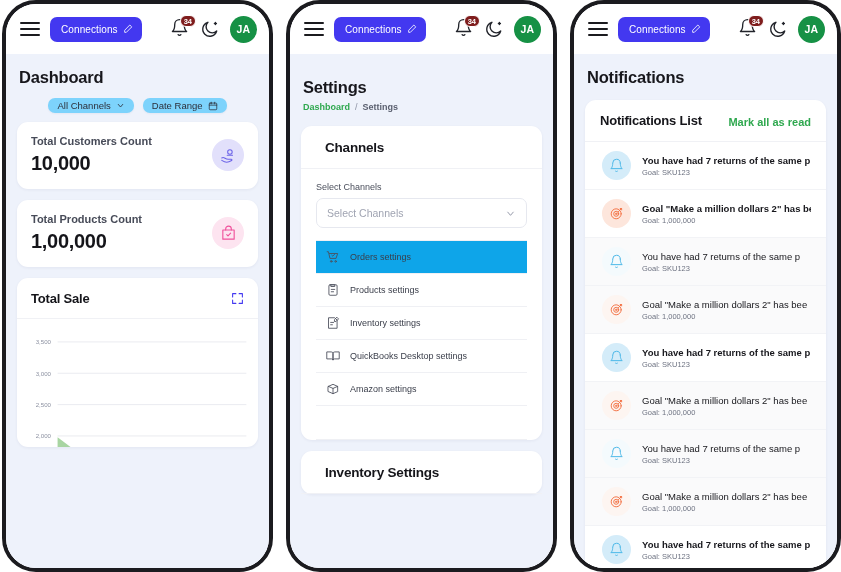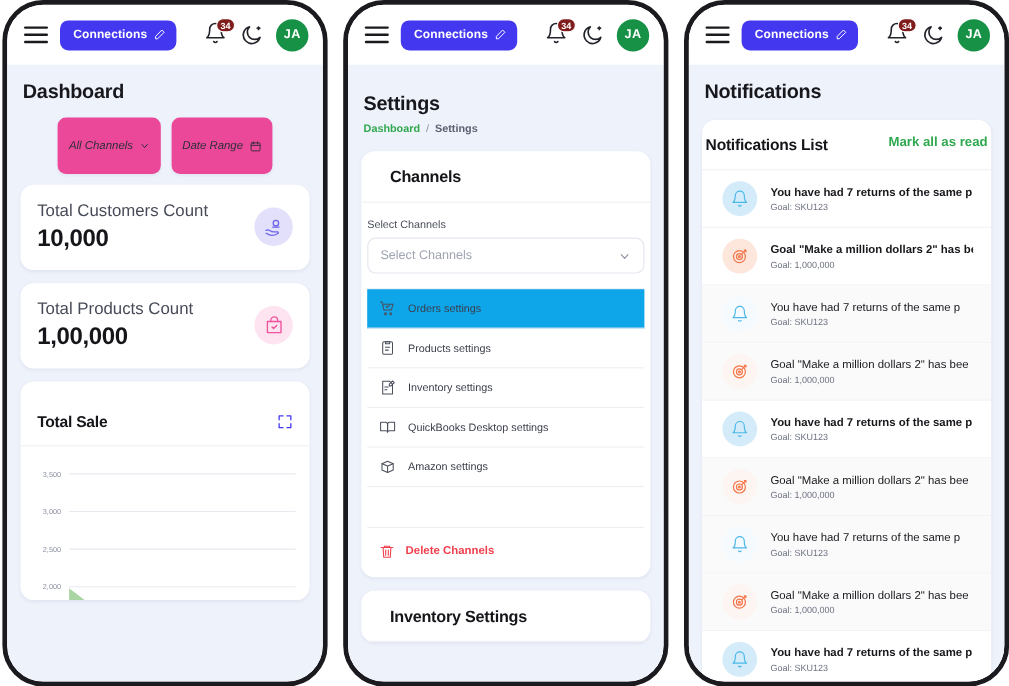--- a/index.html
+++ b/index.html
@@ -47,21 +47,21 @@
     gap: 10px;
     padding: 0 12px 0 14px;
     flex: 0 0 auto;
   }
   .hamburger { width: 20px; display: flex; flex-direction: column; gap: 4px; cursor: pointer; }
   .hamburger i { display: block; height: 2px; background: #1b1b1f; border-radius: 2px; }
   .connections-btn {
     background: #4338f0;
     color: #fff;
     font-size: 10px;
-    font-weight: bold;
+    font-weight: normal;
     border-radius: 7px;
     padding: 7px 9px 7px 11px;
     display: flex;
     align-items: center;
     gap: 5px;
     white-space: nowrap;
     cursor: pointer;
     letter-spacing: .1px;
   }
   .topbar-spacer { flex: 1 1 auto; }
@@ -109,68 +109,67 @@
   .bc-link { color: #2fa84f; font-weight: 600; cursor: pointer; }
   .bc-sep { color: #8d93a5; }
   .bc-cur { color: #5b6070; font-weight: 600; }
 
   
   .filters {
     display: flex; justify-content: center; gap: 9px;
     padding: 11px 0 9px;
   }
   .pill {
-    background: #ec4899;
+    background: #7dd3fc;
     border-radius: 7px;
     font-size: 9.5px;
     color: #2c2f3a;
-    padding: 18px 9px;
+    padding: 2px 9px;
     display: flex; align-items: center; gap: 5px;
     cursor: pointer;
     box-shadow: 0 1px 2px rgba(30,40,90,.05);
-    font-style: italic;
   }
 
   
   .card {
     background: #fff;
     border-radius: 11px;
     margin-bottom: 11px;
     box-shadow: 0 1px 3px rgba(30,40,90,.06);
   }
   .stat {
     padding: 13px 14px 14px;
     display: flex; align-items: center; justify-content: space-between;
   }
-  .stat-label { font-size: 14px; color: #474b58; margin-bottom: 5px; }
+  .stat-label { font-size: 11px; color: #474b58; margin-bottom: 5px; font-weight: bold; }
   .stat-value { font-size: 20px; font-weight: bold; color: #15151a; letter-spacing: -.3px; }
   .stat-icon {
     width: 32px; height: 32px; border-radius: 50%;
     display: flex; align-items: center; justify-content: center;
     flex: 0 0 auto;
   }
 
   
   .chart-head {
     display: flex; align-items: center; justify-content: space-between;
-    padding: 26px 14px 12px;
+    padding: 13px 14px 12px;
     border-bottom: 1px solid #f0f1f5;
   }
   .chart-title { font-size: 13px; font-weight: bold; color: #15151a; letter-spacing: -.2px; }
   .chart-body { position: relative; height: 128px; padding: 10px 6px 0 0; }
   .chart-svg { display: block; width: 100%; height: 100%; }
   .tick-label { font-size: 6.5px; fill: #8b90a0; font-family: "Liberation Sans", sans-serif; }
 
   
   .panel-head {
     padding: 14px 24px 13px;
     border-bottom: 1px solid #f0f1f5;
   }
   .panel-head-title { font-size: 13.5px; font-weight: bold; color: #15151a; letter-spacing: -.2px; }
-  .panel-body { padding: 13px 5px 0; }
+  .panel-body { padding: 13px 15px 0; }
   .field-label { font-size: 9px; color: #4b4f5c; margin-bottom: 6px; }
   .select-box {
     border: 1px solid #e6e8ef;
     border-radius: 7px;
     height: 30px;
     display: flex; align-items: center; justify-content: space-between;
     padding: 0 10px;
     font-size: 10.5px;
     color: #a0a4b2;
     cursor: pointer;
@@ -191,22 +190,22 @@
     display: flex; align-items: center; gap: 9px;
     padding: 13px 10px 15px;
     font-size: 9.5px;
     color: #f0404e;
     font-weight: 600;
     cursor: pointer;
   }
 
   
   .notif-head {
-    display: flex; align-items: flex-start; justify-content: space-between;
-    padding: 13px 3px;
+    display: flex; align-items: flex-end; justify-content: space-between;
+    padding: 13px 15px;
     border-bottom: 1px solid #f0f1f5;
   }
   .notif-head-title { font-size: 13px; font-weight: bold; color: #15151a; letter-spacing: -.2px; }
   .mark-read { font-size: 11px; color: #2fa84f; font-weight: 600; cursor: pointer; white-space: nowrap; }
   .notif-row {
     display: flex; align-items: center; gap: 11px;
     padding: 9px 15px 9px 17px;
     border-bottom: 1px solid #f2f3f6;
     cursor: pointer;
     overflow: hidden;
@@ -433,27 +432,20 @@
               <div class="menu-item">
                 <svg width="14" height="14" viewBox="0 0 24 24" fill="none" stroke="#4b4f5c" stroke-width="1.5" stroke-linecap="round" stroke-linejoin="round">
                     <path d="M4 7.5L12 4l8 3.5v9L12 20l-8-3.5z"></path>
                     <path d="M4 7.5L12 11l8-3.5M12 11v9"></path>
                   </svg>
                 <span>Amazon settings</span>
               </div>
               <div class="menu-spacer"></div>
             </div>
 
-            <div class="delete-row">
-              <svg width="13" height="13" viewBox="0 0 24 24" fill="none" stroke="#f0404e" stroke-width="1.7" stroke-linecap="round" stroke-linejoin="round">
-                  <path d="M3 6h18M8 6V4h8v2M6 6l1 15h10l1-15"></path>
-                  <path d="M10 10v8M14 10v8"></path>
-                </svg>
-              <span>Delete Channels</span>
-            </div>
           </div>
         </div>
 
         <div class="card">
           <div class="panel-head" style="border-bottom:1px solid #f0f1f5">
             <div class="panel-head-title">Inventory Settings</div>
           </div>
         </div>
       </div>
     </div>

